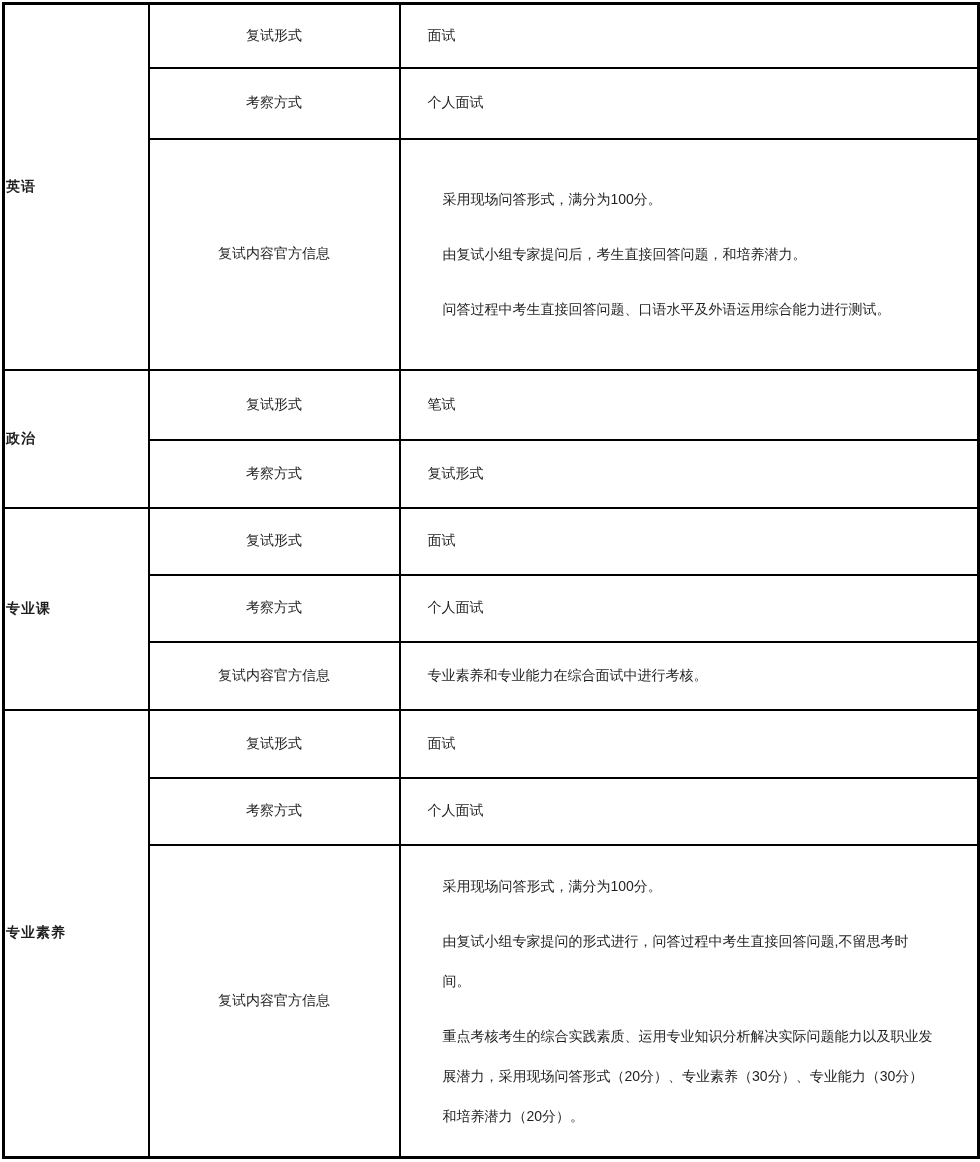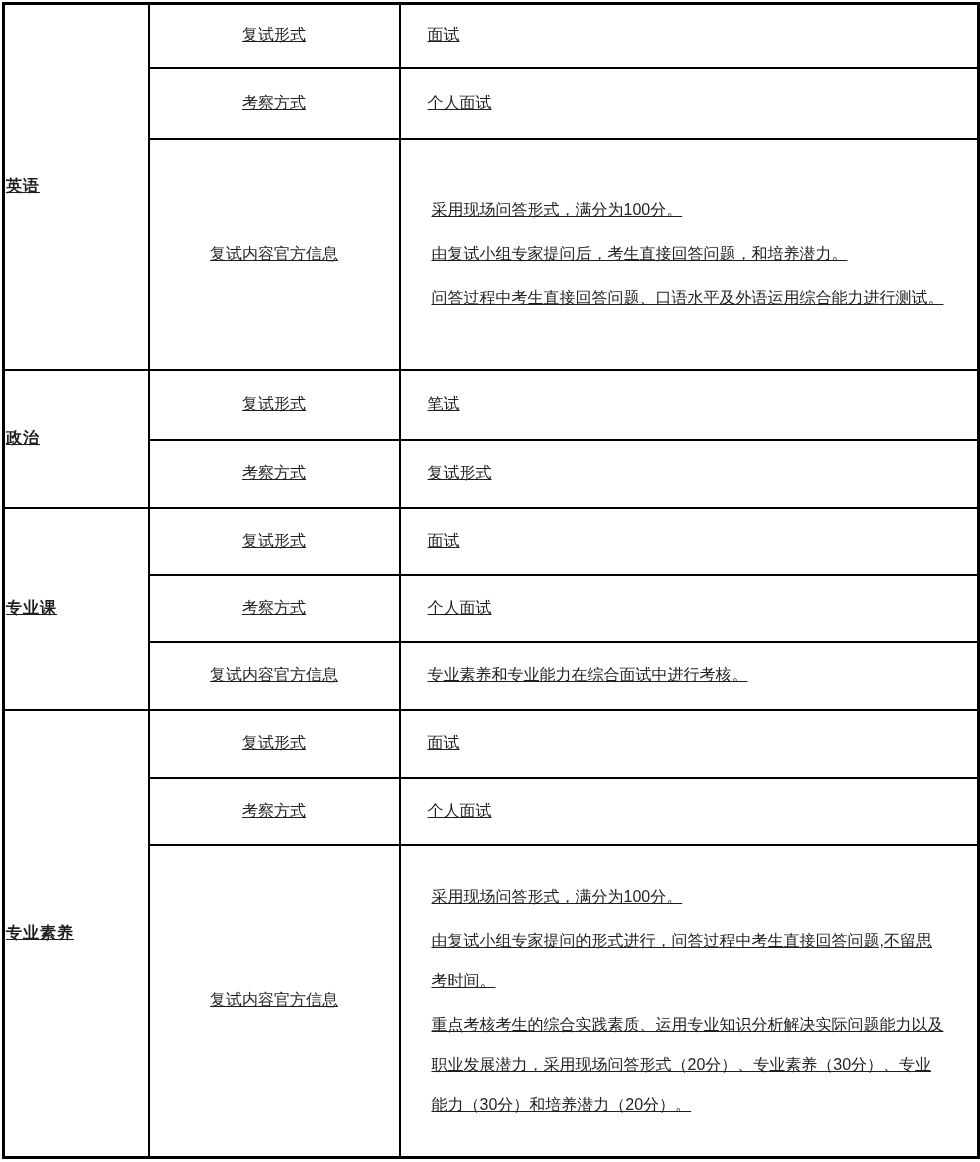--- a/index.html
+++ b/index.html
@@ -19,41 +19,40 @@
     border-collapse: collapse;
     table-layout: fixed;
     position: absolute;
     left: 2px;
     top: 2px;
     width: 975px;
     border: 3px solid #000000;
   }
   table.review-table td {
     border: 2px solid #000000;
-    font-size: 16px;
+    font-size: 14px;
     overflow: hidden;
-    text-decoration: underline;
   }
   td.subject-cell {
     text-align: left;
     vertical-align: middle;
     font-weight: bold;
     letter-spacing: 1px;
   }
   td.label-cell {
     text-align: center;
     vertical-align: middle;
   }
   td.value-cell {
     text-align: left;
     vertical-align: middle;
     padding: 0 27px;
   }
   td.value-cell p {
-    margin: 4px;
+    margin: 15px;
     line-height: 40px;
   }
   
   tr.rh-64  { height: 64px; }
   tr.rh-67  { height: 67px; }
   tr.rh-68  { height: 68px; }
   tr.rh-70  { height: 70px; }
   tr.rh-71  { height: 71px; }
   tr.rh-231 { height: 231px; }
   tr.rh-313 { height: 313px; }

